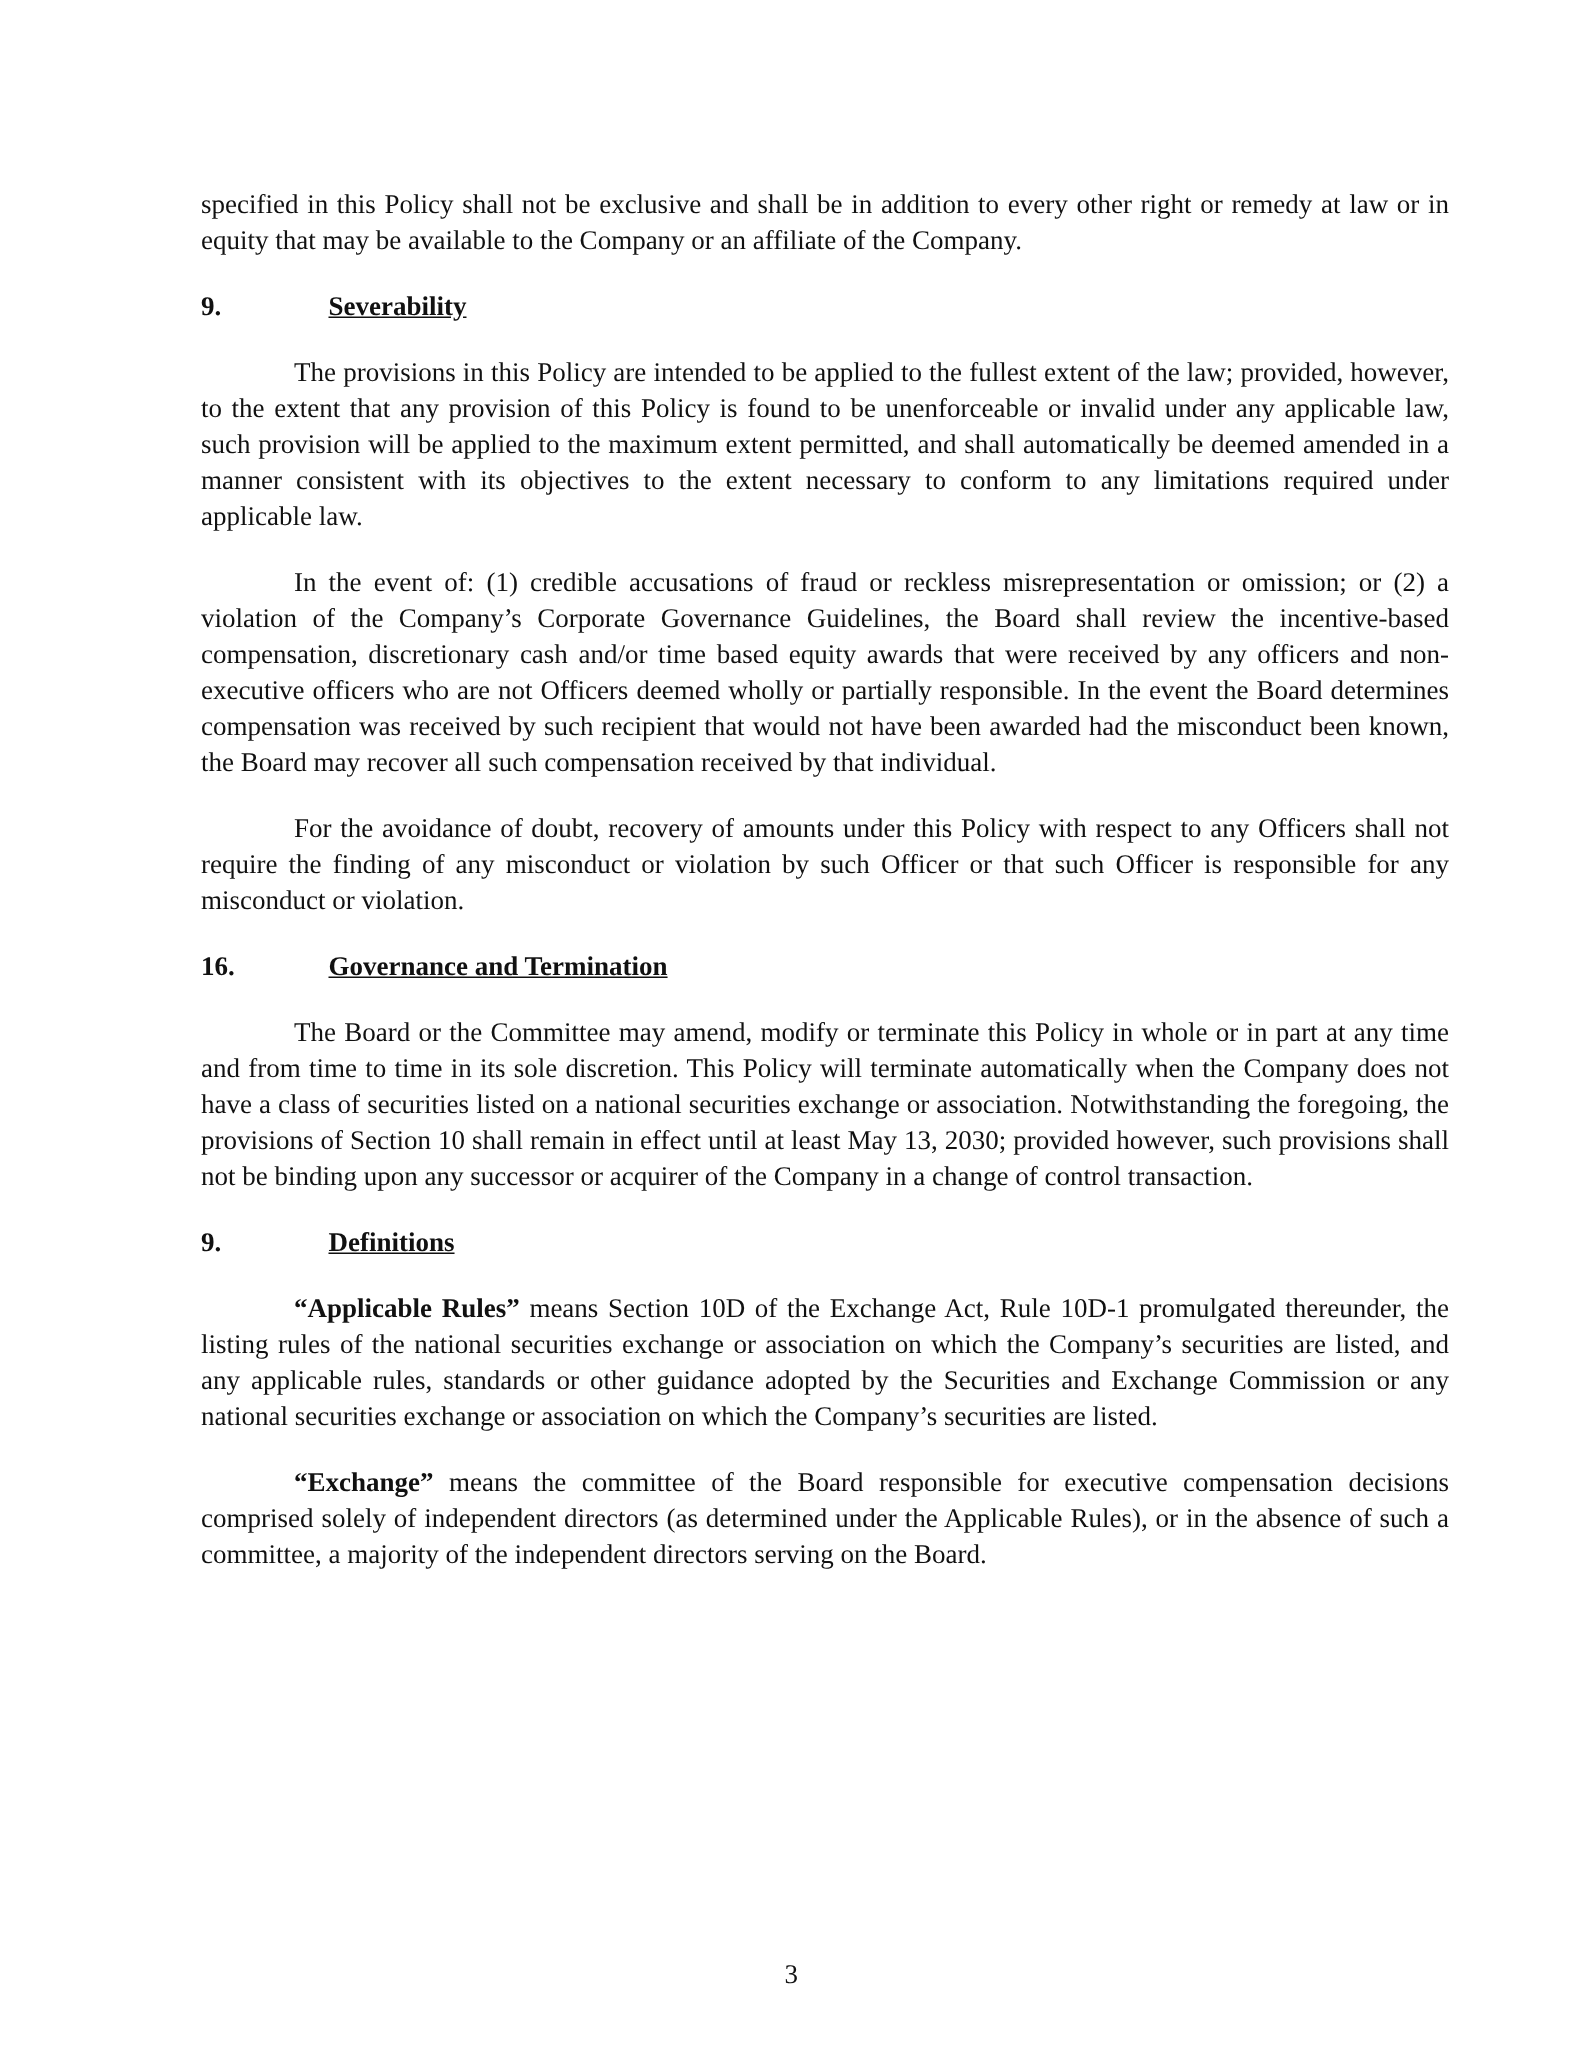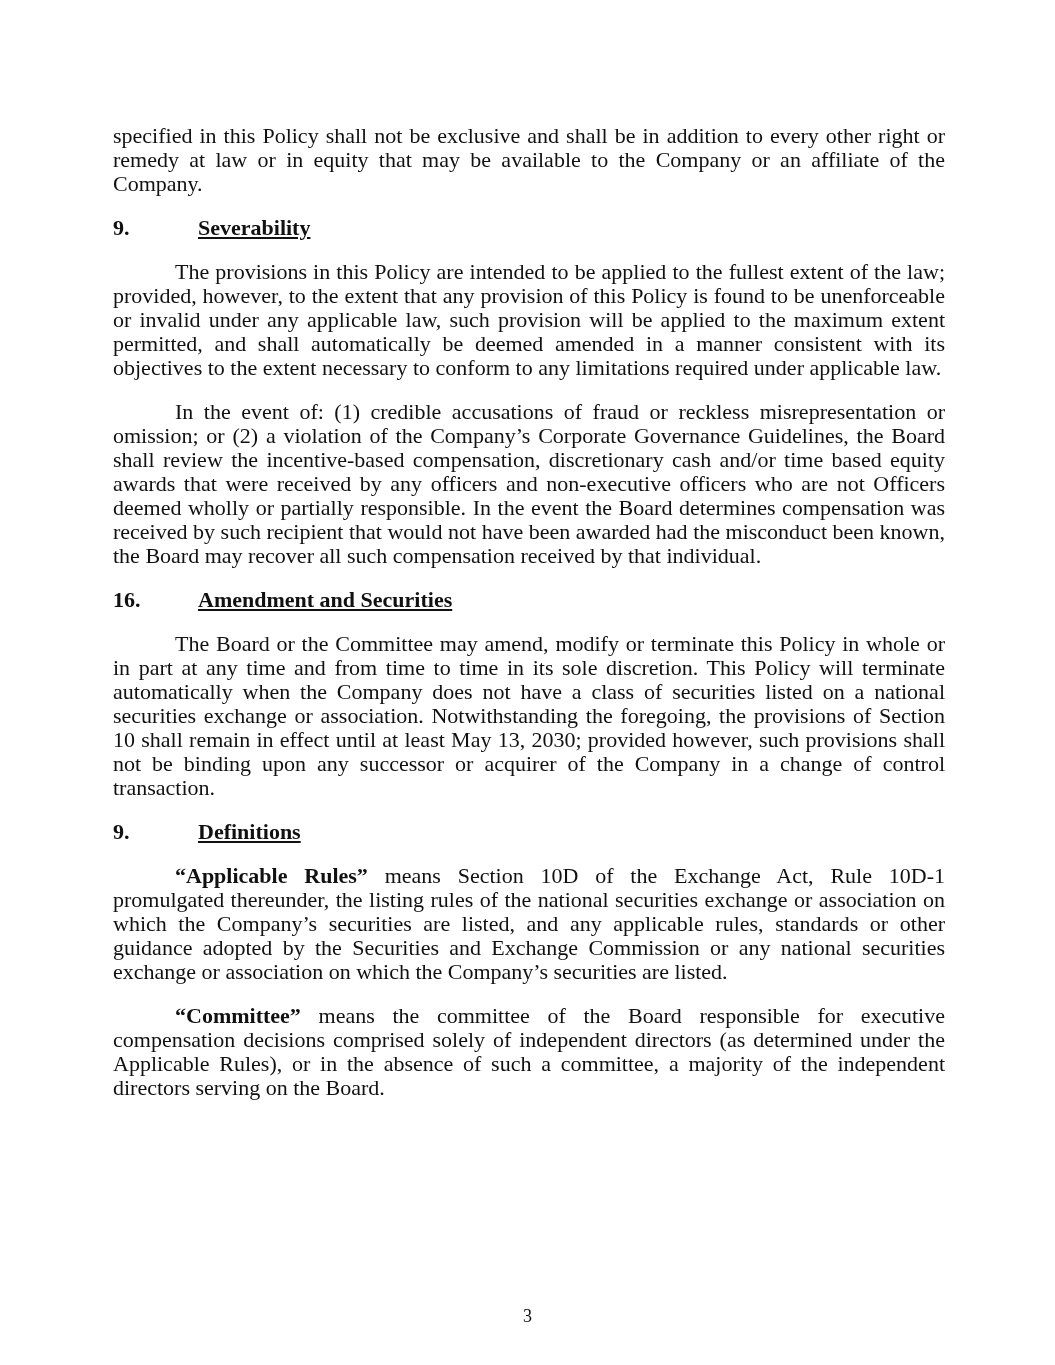--- a/index.html
+++ b/index.html
@@ -1,18 +1,18 @@
 <!DOCTYPE html>
 <html><head>
 <meta charset="utf-8">
 <style>
   html, body { margin: 0; padding: 0; background: #ffffff; }
   body { width: 1055px; height: 1365px; position: relative; overflow: hidden;
          font-family: "Liberation Serif", "DejaVu Serif", serif; color: #111; }
-  .page { position: absolute; left: 113px; top: 124px; width: 832px; font-size: 22px; line-height: 24px; }
+  .page { position: absolute; left: 134px; top: 124px; width: 832px; font-size: 18px; line-height: 24px; }
   p { margin: 0; text-align: justify; }
   .para { margin-bottom: 20px; }
   .indent { text-indent: 62px; }
   .heading { font-weight: bold; margin: 0 0 20px 0; display: flex; }
   .heading .num { width: 62px; display: inline-block; }
   .heading .title { text-decoration: underline; margin-left: 23px; }
   .term { font-weight: bold; }
   .page-number { position: absolute; top: 1306px; left: 0; width: 1055px; text-align: center; font-size: 18px; }
 </style>
 </head>
@@ -21,28 +21,29 @@
 <div class="page">
   <p class="para">specified  in this Policy shall not be exclusive and shall be in addition to every other right or remedy at  law or in equity that may be available to the Company or an affiliate of the Company.</p>
 
   <div class="heading">
     <span class="num">9.</span>
     <span class="title">Severability</span>
   </div>
   <p class="para indent">The provisions in this Policy are intended to be applied to the fullest extent of the law; provided, however, to the extent that any provision of this Policy is found to be unenforceable or invalid under any applicable law, such provision  will  be applied to the maximum extent permitted, and shall automatically  be deemed amended in a manner consistent with its objectives to the extent necessary to conform to any limitations required under applicable law.</p>
 
   <p class="para indent"> In the event of: (1) credible accusations of fraud or reckless misrepresentation or omission; or (2) a violation of the Company’s Corporate Governance Guidelines, the Board shall review the incentive-based compensation, discretionary cash and/or time based equity awards that were received by any officers and non-executive officers who are not Officers deemed wholly or partially responsible. In the event the Board determines compensation was received by such recipient that would not have been awarded had the misconduct been known, the Board may recover all such compensation received by that individual.</p>
+  <p class="para indent">For the avoidance of doubt, recovery of amounts under this Policy with respect to any Officers shall not require the finding of any misconduct or violation by such Officer or that such Officer is responsible for any misconduct or violation.</p>
 
   <div class="heading">
     <span class="num">16.</span>
-    <span class="title">Amendment and Securities</span>
+    <span class="title">Governance and Termination</span>
   </div>
   <p class="para indent">The Board or  the Committee may amend, modify or terminate this Policy in whole or  in part at any time and from time to time in its sole discretion. This Policy will  terminate automatically when the Company does not have a class of securities listed on a national securities exchange or association. Notwithstanding the foregoing, the provisions of Section 10 shall remain in effect until at least May 13, 2030; provided however, such provisions shall not be binding upon any successor or acquirer of the Company in a change of control transaction.</p>
 
   <div class="heading">
     <span class="num">9.</span>
     <span class="title">Definitions</span>
   </div>
   <p class="para indent"><span class="term">“Applicable Rules”</span><span> means Section 10D of  the Exchange Act, Rule 10D-1 promulgated thereunder, the listing rules of the national securities exchange or association on which the Company’s securities are listed, and any applicable rules, standards or other guidance adopted by the Securities and Exchange Commission or any national securities exchange or association on which the Company’s securities are listed.</span></p>
-  <p class="para indent"><span class="term">“Committee”</span><span> means the committee of the Board responsible for executive compensation decisions comprised solely of independent directors (as determined under the Applicable Rules), or in the absence of such a committee, a  majority of the independent  directors serving on the Board.</span></p>
+  <p class="para indent"><span class="term">“Exchange”</span><span> means the committee of the Board responsible for executive compensation decisions comprised solely of independent directors (as determined under the Applicable Rules), or in the absence of such a committee, a  majority of the independent  directors serving on the Board.</span></p>
 </div>
 
 <div class="page-number">3</div>
 
 </body></html>

